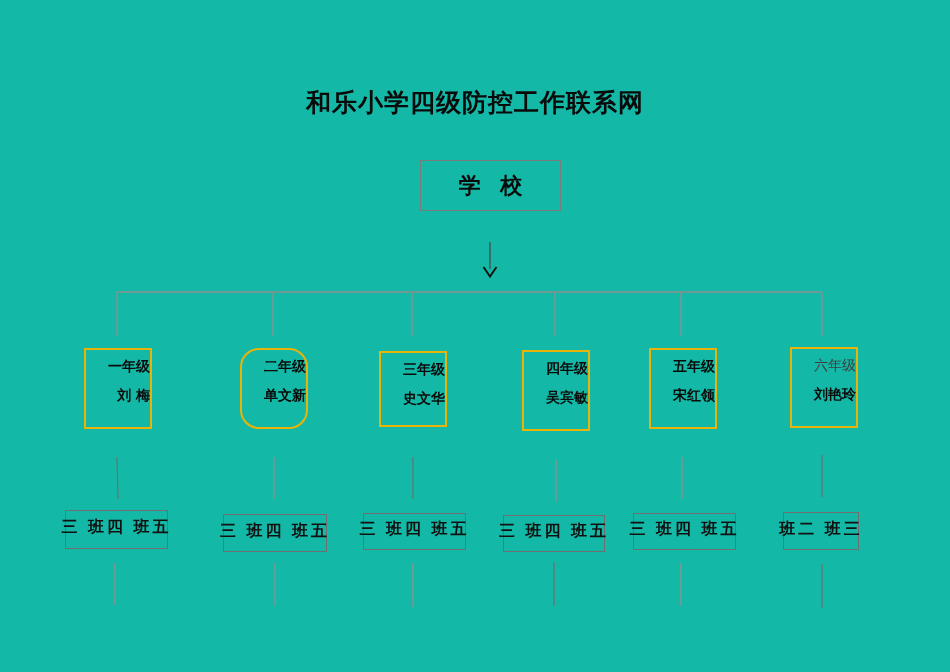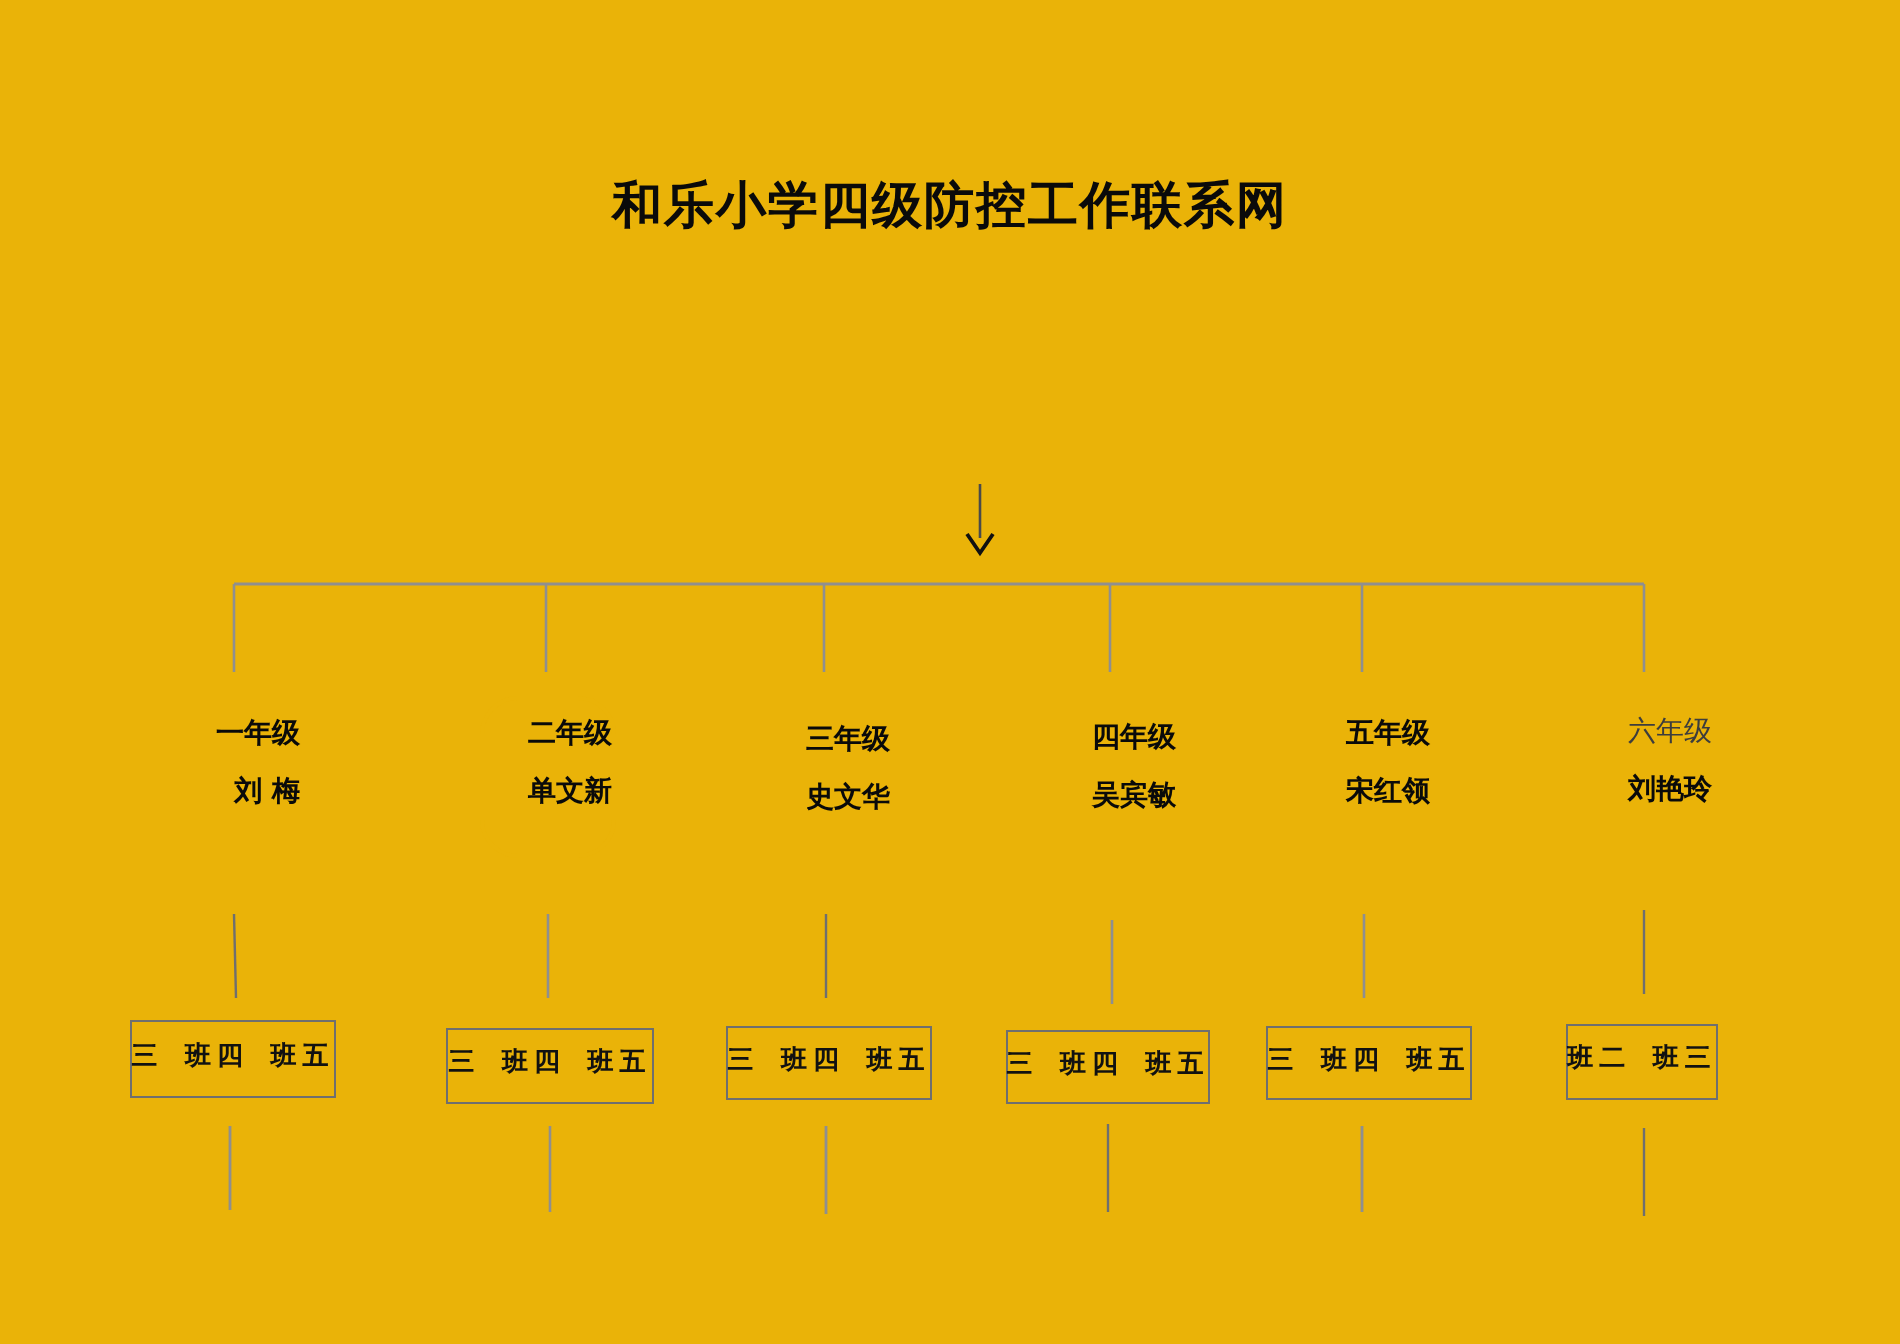--- a/index.html
+++ b/index.html
@@ -1,20 +1,20 @@
 <!DOCTYPE html>
 <html><head>
 <meta charset="utf-8">
 <style>
   html, body { margin: 0; padding: 0; background: #ffffff; }
   .page {
     position: relative;
     width: 950px;
     height: 672px;
-    background: #eab308;
+    background: #14b8a6;
     font-family: "DejaVu Sans", sans-serif;
     overflow: hidden;
   }
   .doc-title {
     position: absolute;
     top: 86px;
     left: 0;
     width: 950px;
     text-align: center;
     font-family: "DejaVu Serif", serif;
@@ -79,36 +79,39 @@
     white-space: nowrap;
   }
   .class-box {
     position: absolute;
     border: 1px solid #6f6f6f;
     display: flex;
     align-items: center;
     justify-content: center;
   }
   .class-box .classes {
-    font-family: Liberation Mono, monospace;
+    font-family: Liberation Sans, sans-serif;
     font-weight: bold;
-    font-size: 13px;
+    font-size: 16px;
     letter-spacing: 3px;
     color: #111111;
     white-space: nowrap;
     transform: translateY(-2px);
   }
 </style>
 </head>
 <body>
 
 <div class="page">
 
   <div class="doc-title">和乐小学四级防控工作联系网</div>
 
+  <div class="school-box">
+    <span class="label">学 校</span>
+  </div>
 
   <svg class="connectors" viewBox="0 0 950 672" xmlns="http://www.w3.org/2000/svg">
 
     <line x1="490" y1="242" x2="490" y2="269" stroke="#4a4a4a" stroke-width="1.3"></line>
     <polyline points="483.5,267 490,276.5 496.5,267" fill="none" stroke="#111111" stroke-width="1.9"></polyline>
 
     <line x1="117" y1="292" x2="822" y2="292" stroke="#8f8f8f" stroke-width="1.5"></line>
 
     <line x1="117" y1="292" x2="117" y2="336" stroke="#8f8f8f" stroke-width="1.3"></line>
     <line x1="273" y1="292" x2="273" y2="336" stroke="#8f8f8f" stroke-width="1.3"></line>

